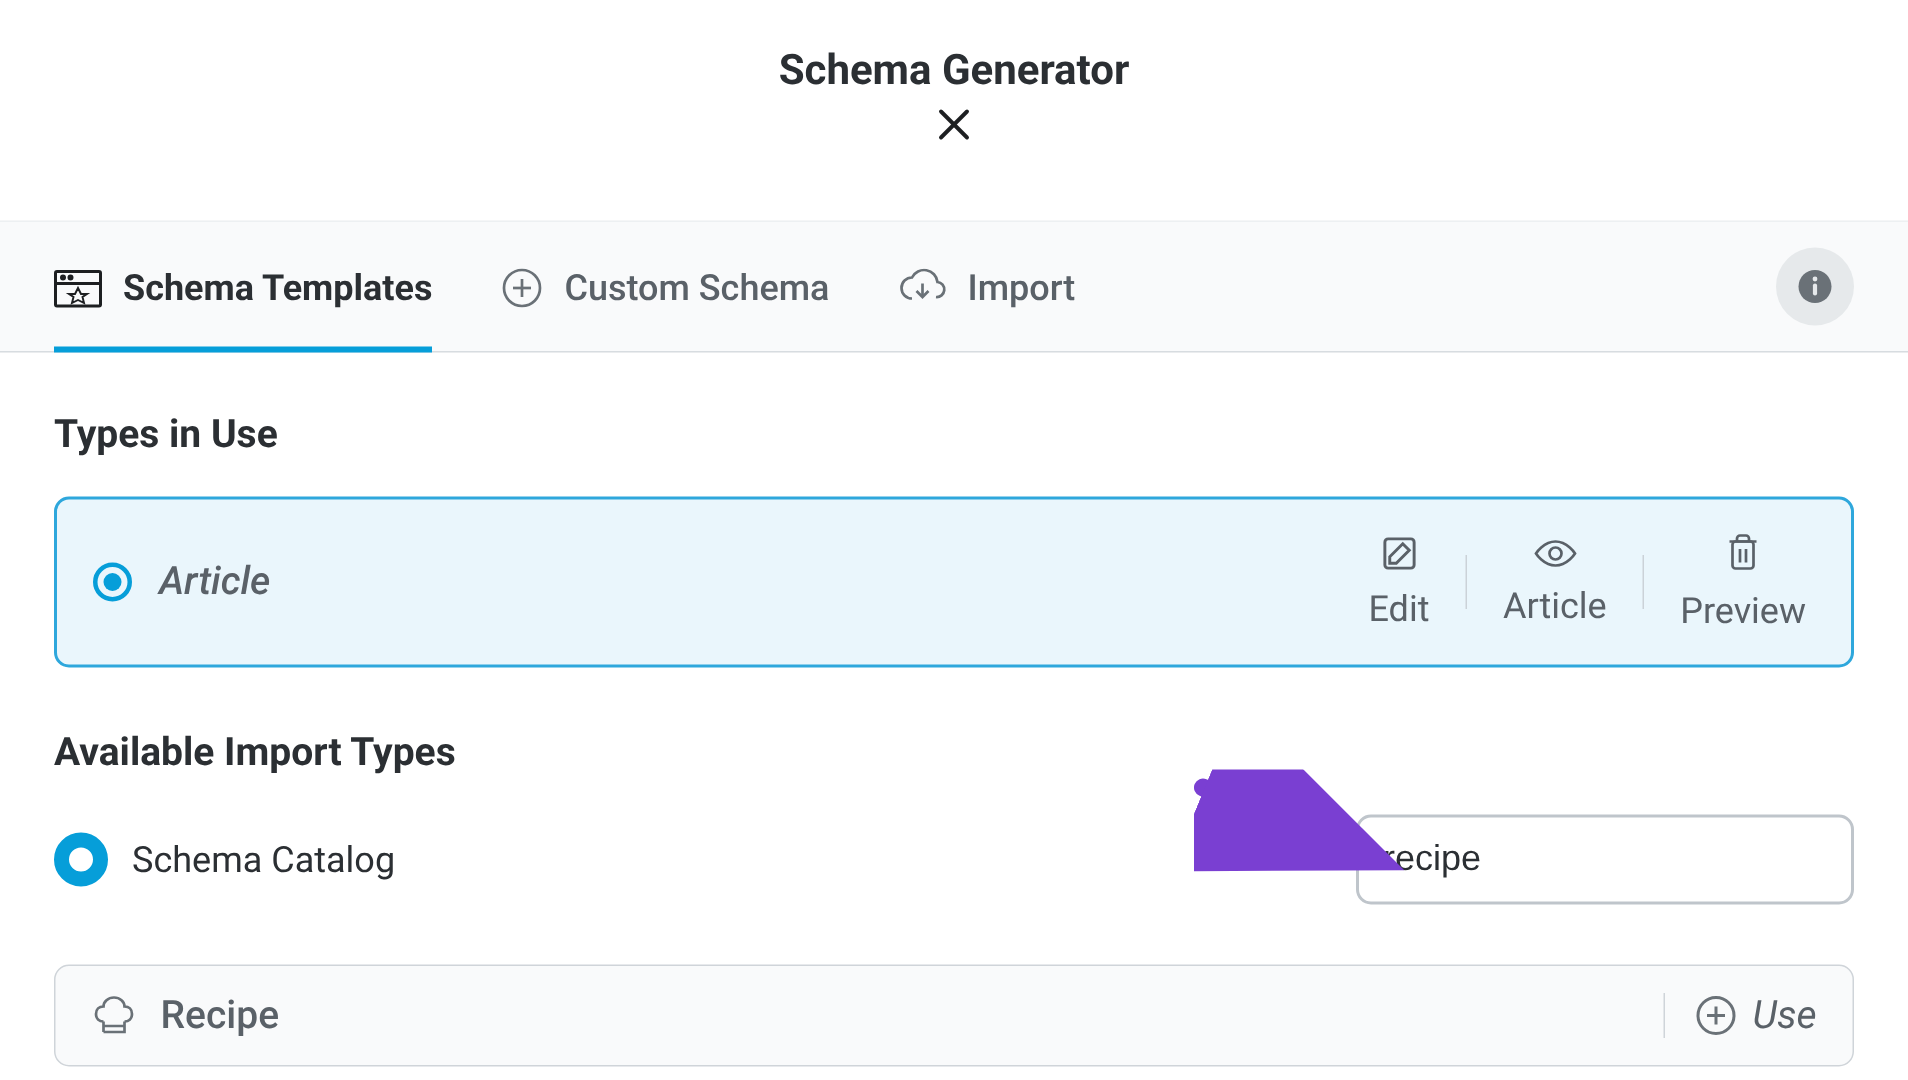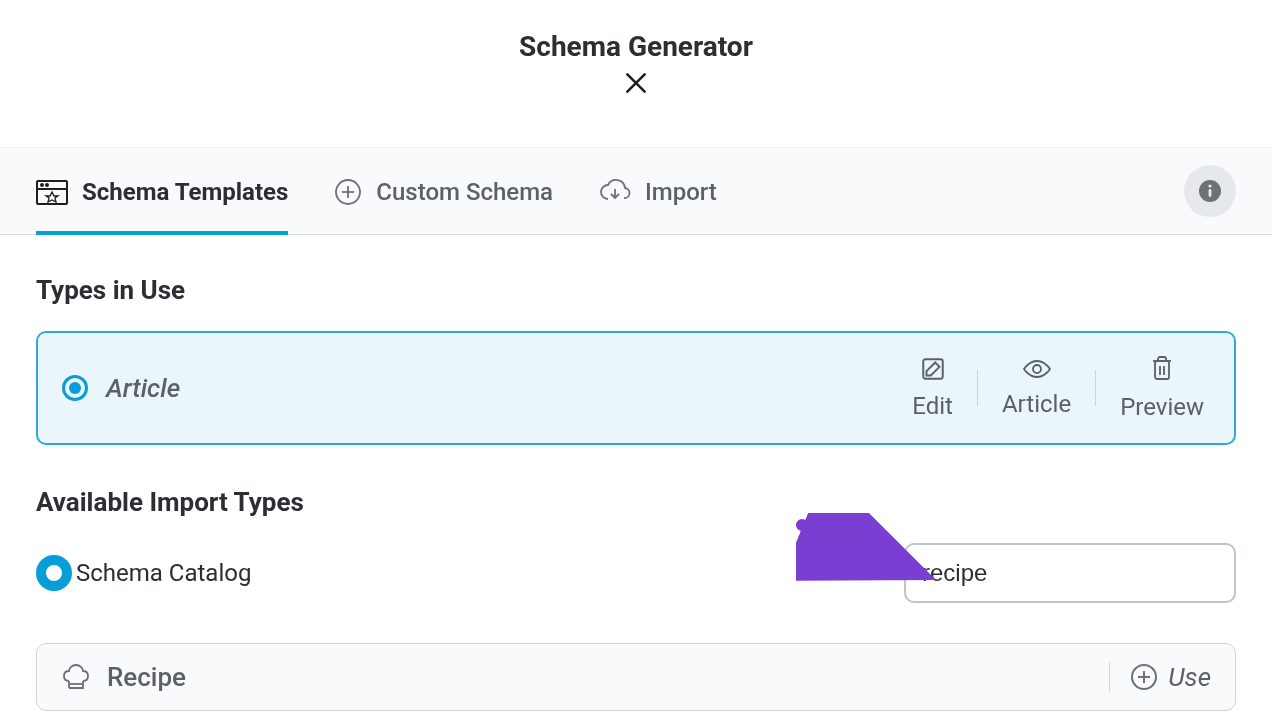--- a/index.html
+++ b/index.html
@@ -108,21 +108,21 @@
     padding: 4px 6px;
     flex-direction: column;
   }
   .sep { width: 1px; height: 36px; background: #cbd2d8; }
   .avail-row {
     display: flex; align-items: center; gap: 42px;
     margin-bottom: 40px;
     position: relative;
   }
   .radio-group { display: flex; align-items: center; gap: 44px; }
-  .radio-option { display: flex; align-items: center; gap: 4px; cursor: pointer; }
+  .radio-option { display: flex; align-items: center; gap: 16px; cursor: pointer; }
   .radio-option .circle {
     width: 36px; height: 36px; border-radius: 50%;
     border: 3px solid var(--text);
   }
   .radio-option.selected .circle {
     border: 10px solid var(--accent);
     background: #fff;
   }
   .radio-option .opt-label { font-size: 24px; color: var(--text); }
   .search-wrap {

